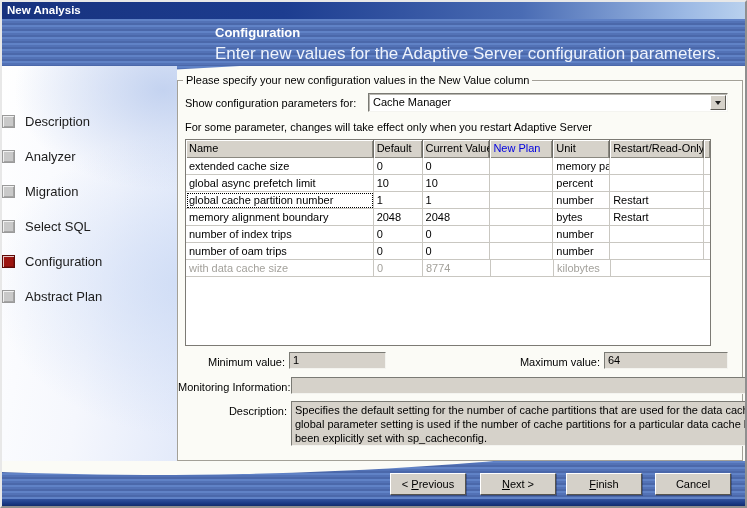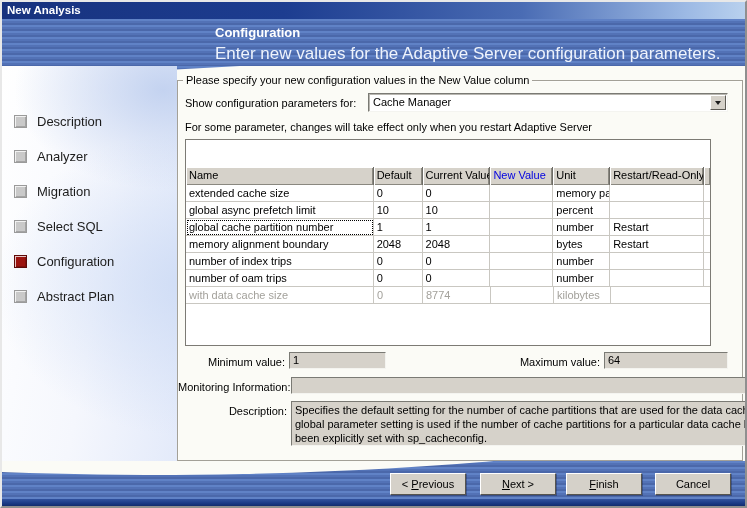--- a/index.html
+++ b/index.html
@@ -33,21 +33,21 @@
   }
   
   .sidebar {
     position:absolute; top:64px; left:0; width:175px; height:397px;
     background:
       radial-gradient(ellipse 240px 160px at 92% 6%, rgba(188,205,238,.85) 0%, rgba(255,255,255,0) 62%),
       radial-gradient(ellipse 300px 230px at 108% 55%, rgba(205,219,245,.9) 0%, rgba(255,255,255,0) 66%),
       linear-gradient(100deg,#ffffff 0%,#f5f7fd 55%,#e3eafa 100%);
     padding-top:38px;
   }
-  .step { display:flex; align-items:center; height:35px; padding-left:12px; }
+  .step { display:flex; align-items:center; height:35px; }
   .step .sq {
     width:13px; height:13px; background:#c9c9c9; margin-right:10px;
     border:1px solid #9a9a9a;
     box-shadow:inset 1px 1px 0 rgba(255,255,255,.75), inset -1px -1px 0 rgba(0,0,0,.18);
     flex:0 0 auto;
   }
   .step.active .sq { background:var(--accent-red,#9c1410); border-color:#5e0a08; }
   .step .lbl { font-size:13px; color:#1c1c1c; }
   
   .groupbox {
@@ -73,21 +73,21 @@
     background:#d5d1c9; border:1px solid; border-color:#ffffff #5c5a54 #5c5a54 #ffffff;
     display:flex; align-items:center; justify-content:center;
   }
   .combo .arrowbtn .tri { width:0; height:0; border:3px solid transparent; border-top:4px solid #1c1c1c; margin-top:4px; }
   
   .cfg-table {
     position:absolute; left:7px; top:58px; width:526px; height:207px;
     border:1px solid #7c7a74; background:#fff; overflow:hidden;
     display:flex; flex-direction:column;
   }
-  .thead { display:flex; height:18px; flex:0 0 auto;margin-top:27px; }
+  .thead { display:flex; height:18px; flex:0 0 auto; }
   .th {
     background:#d6d2ca; font-size:11px; line-height:16px; padding:0 3px;
     border-right:1px solid #6e6c66;
     box-shadow:inset 1px 1px 0 #ffffff, inset -1px -1px 0 #8a8880;
     white-space:nowrap; overflow:hidden; color:#000;
   }
   .th.newval-h { color:var(--newval-blue,#0000e0); }
   .tr { display:flex; height:17px; flex:0 0 auto; }
   .td {
     font-size:11px; line-height:15px; padding:1px 3px 0 3px;
@@ -179,21 +179,21 @@
       </span>
     </div>
 
     <span class="fldlabel" style="left:7px; top:40px;">For some parameter, changes will take effect only when you restart Adaptive Server</span>
 
     <div class="cfg-table">
       <div class="thead">
         <div class="th c0">Name</div>
         <div class="th c1">Default</div>
         <div class="th c2">Current Value</div>
-        <div class="th c3 newval-h">New Value</div>
+        <div class="th c3 newval-h">New Plan</div>
         <div class="th c4">Unit</div>
         <div class="th c5">Restart/Read-Only</div>
         <div class="th cf"></div>
       </div>
 
       <div class="tr">
         <div class="td c0">extended cache size</div>
         <div class="td c1">0</div>
         <div class="td c2">0</div>
         <div class="td c3"></div>

